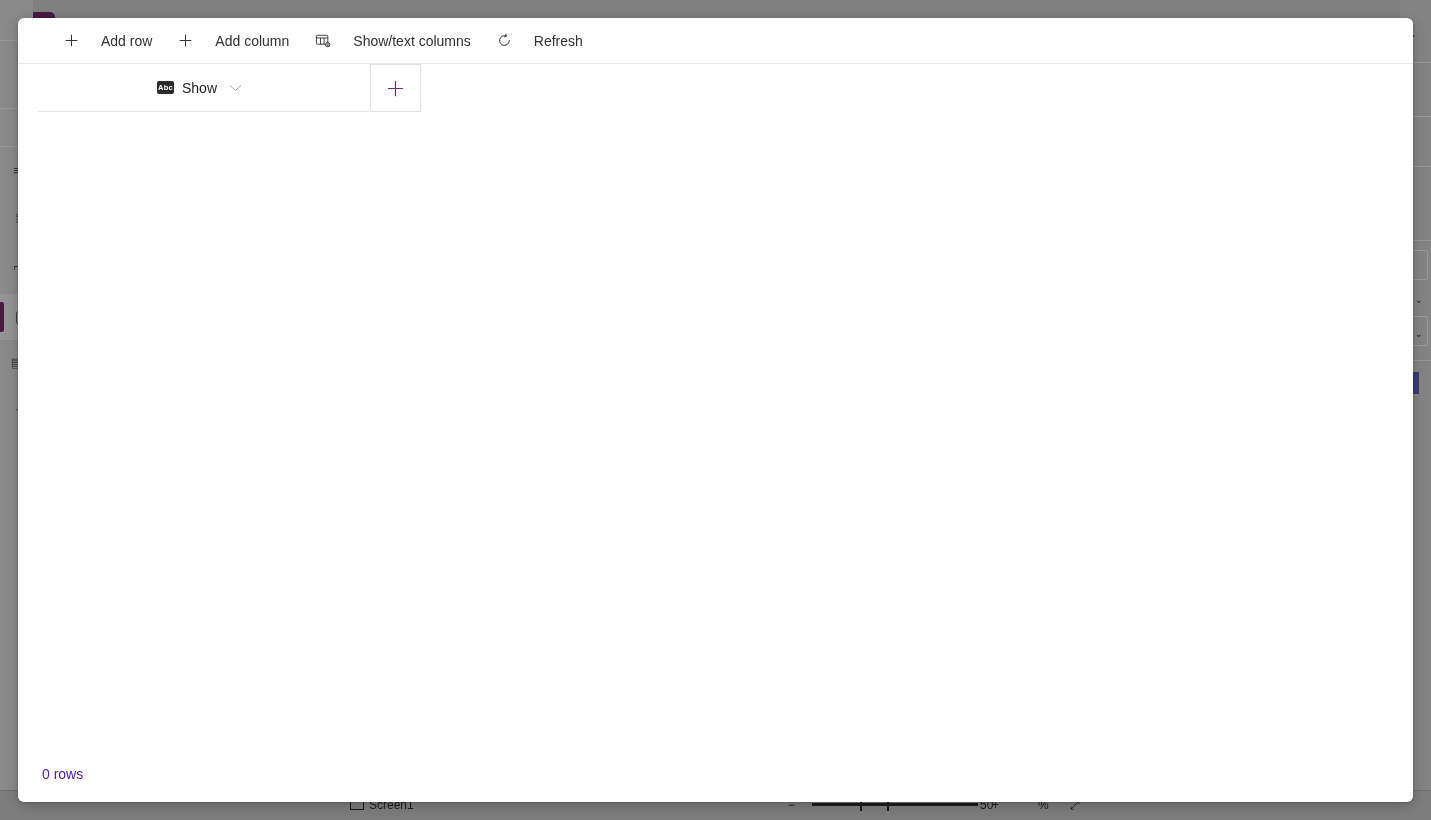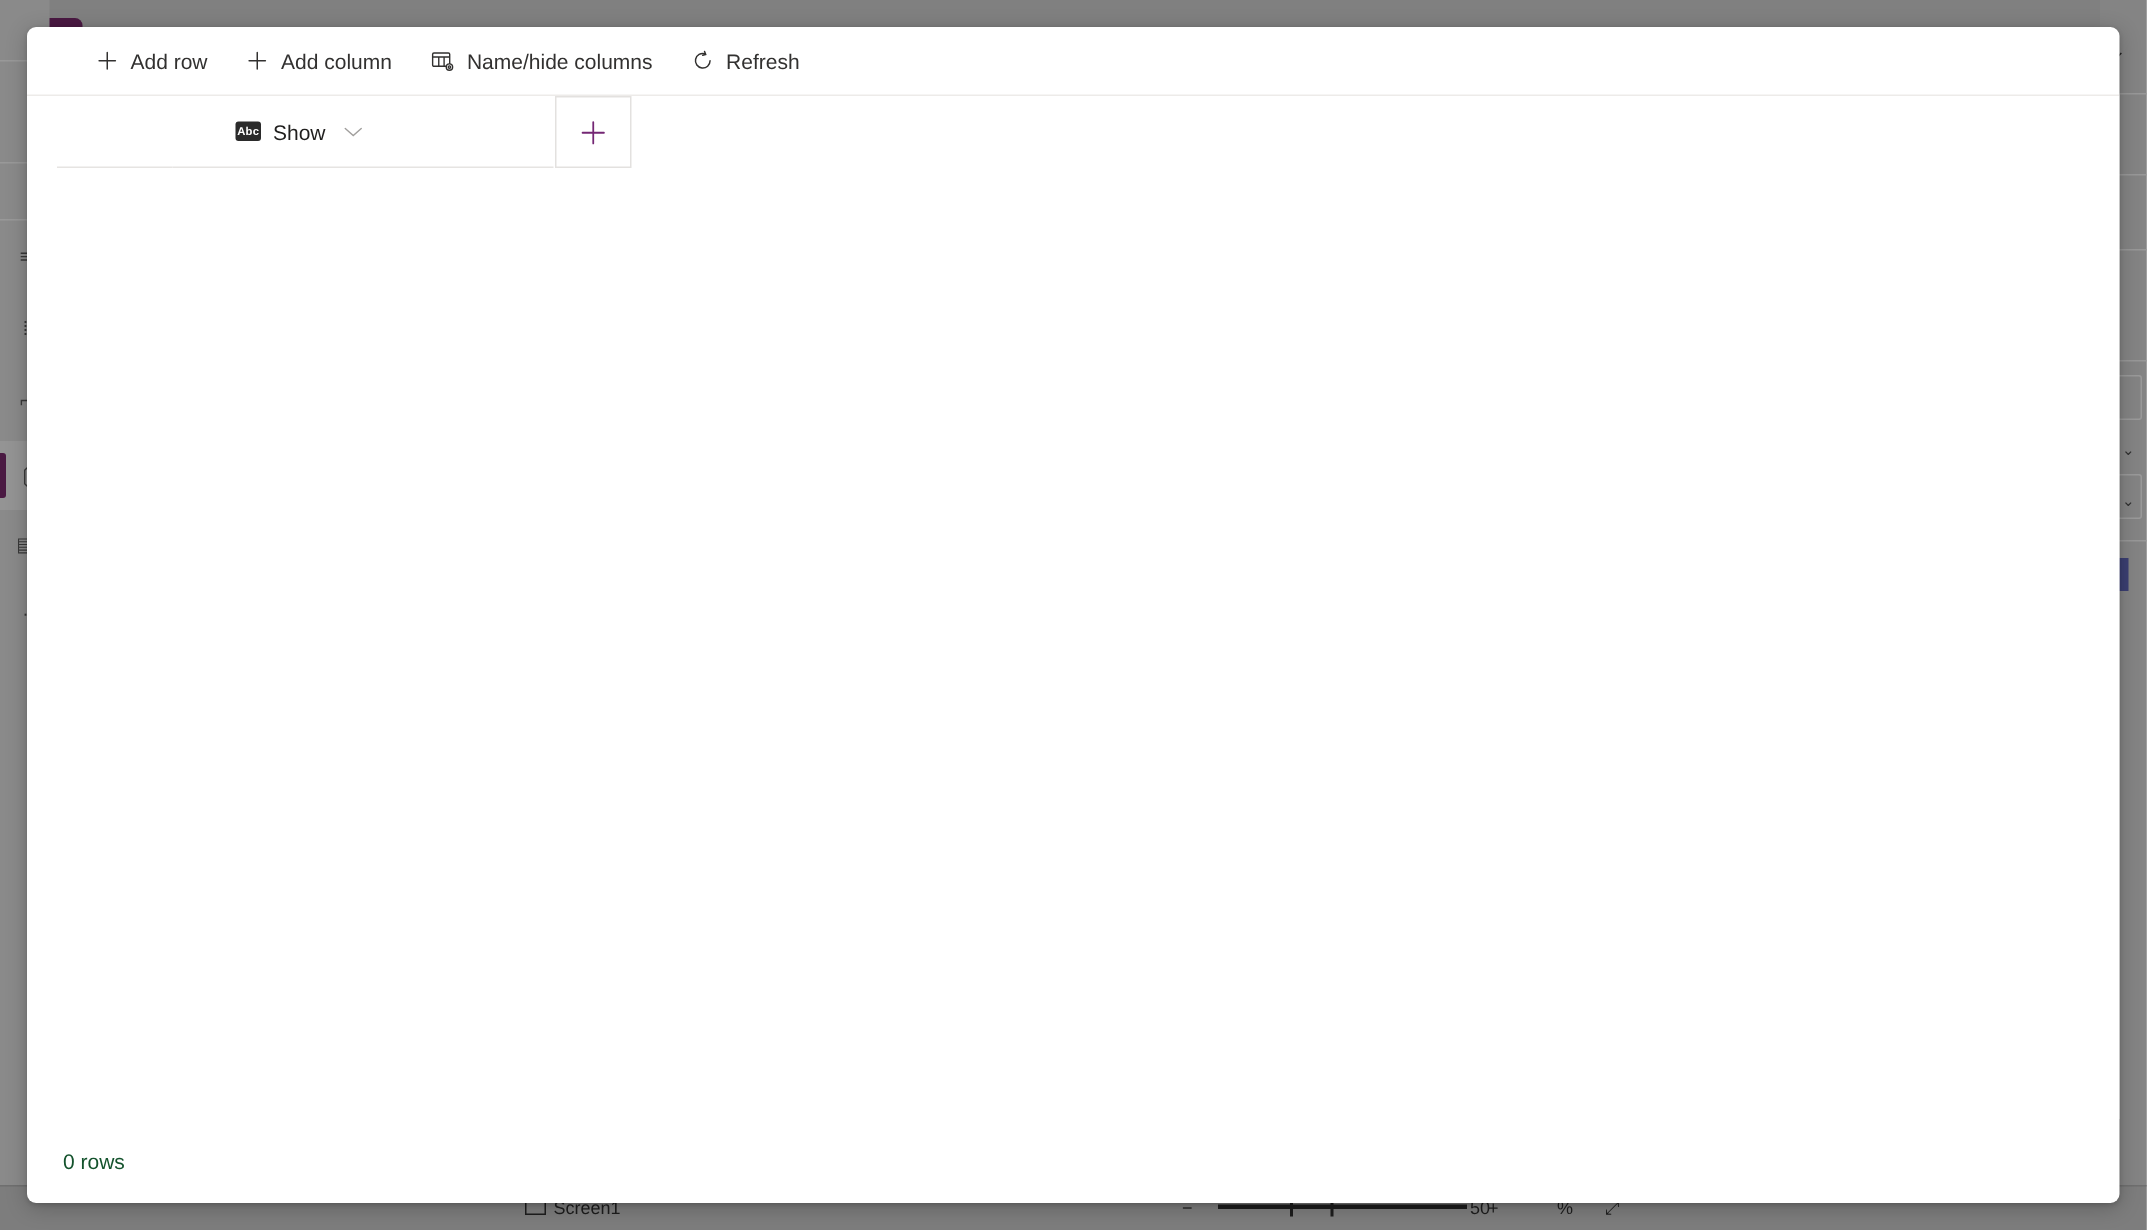--- a/index.html
+++ b/index.html
@@ -127,21 +127,21 @@
   }
 
   .dlg-toolbar {
     height: 46px; flex: 0 0 46px;
     display: flex; align-items: center;
     padding: 0 20px 0 36px;
     border-bottom: 1px solid #edebe9;
     position: relative;
   }
   .tb-btn {
-    display: flex; align-items: center; gap: 8px;
+    display: flex; align-items: center; gap: 22px;
     padding: 6px 10px; margin-right: 6px;
     border-radius: 2px; cursor: pointer;
     color: #323130; font-size: 14px; white-space: nowrap;
   }
   .tb-right {
     margin-left: auto; display: flex; align-items: center; gap: 0;
   }
   .tb-saved {
     color: #605e5c; font-size: 14px; padding: 0 14px 0 0;
   }
@@ -213,21 +213,21 @@
     color: #605e5c; background: transparent;
     font-family: "Liberation Sans", sans-serif;
   }
   .gr-input::placeholder { color: #8a8886; font-style: italic; opacity: 1; }
 
   .dlg-footer {
     height: 56px; flex: 0 0 56px;
     display: flex; align-items: center;
     padding-left: 24px;
   }
-  .row-count { font-size: 14px; color: #14532d; text-align: right; }
+  .row-count { font-size: 14px; color: #4c1d95; text-align: right; }
 
   svg { display:block; }
 </style>
 </head>
 <body>
 
 <div id="backdrop">
   <div class="bg-dim"></div>
 
   <div class="bg-purple-tab"></div>
@@ -299,21 +299,21 @@
 
     <div class="tb-btn">
       <span>
         <svg width="16" height="16" viewBox="0 0 18 18" fill="none" stroke="#323130" stroke-width="1.05">
           <rect x="1.6" y="2.6" width="12.8" height="10" rx="1"></rect>
           <path d="M1.6 5.6 H14.4 M6.2 5.6 V12.6 M10.2 5.6 V12.6"></path>
           <circle cx="14.2" cy="13.2" r="2.4" fill="#fff"></circle>
           <circle cx="14.2" cy="13.2" r=".9"></circle>
         </svg>
       </span>
-      <span>Name/hide columns</span>
+      <span>Show/text columns</span>
     </div>
 
     <div class="tb-btn">
       <span>
         <svg width="15" height="15" viewBox="0 0 16 16" fill="none" stroke="#323130" stroke-width="1.05" stroke-linecap="round">
           <path d="M13.2 8A5.2 5.2 0 1 1 9.6 3.05"></path>
           <path d="M9.3 1.4 L10.1 3.5 L8.0 4.1"></path>
         </svg>
       </span>
       <span>Refresh</span>

